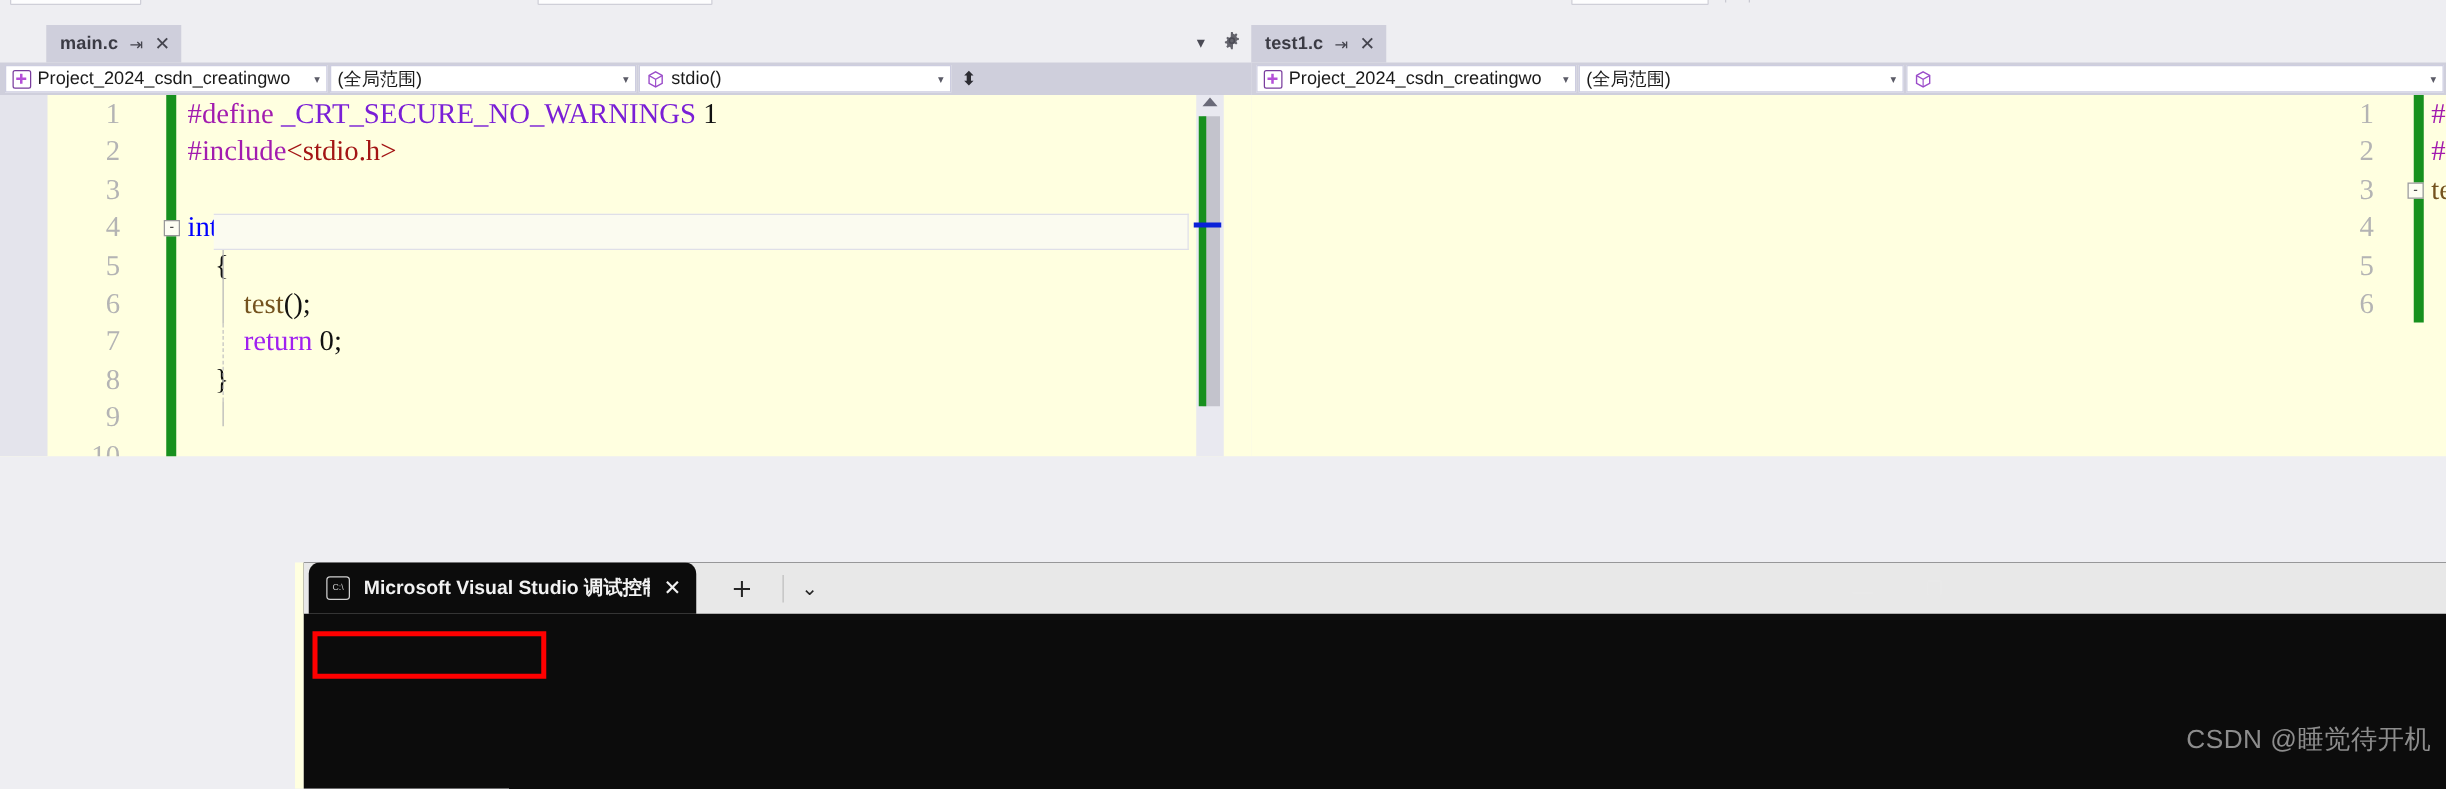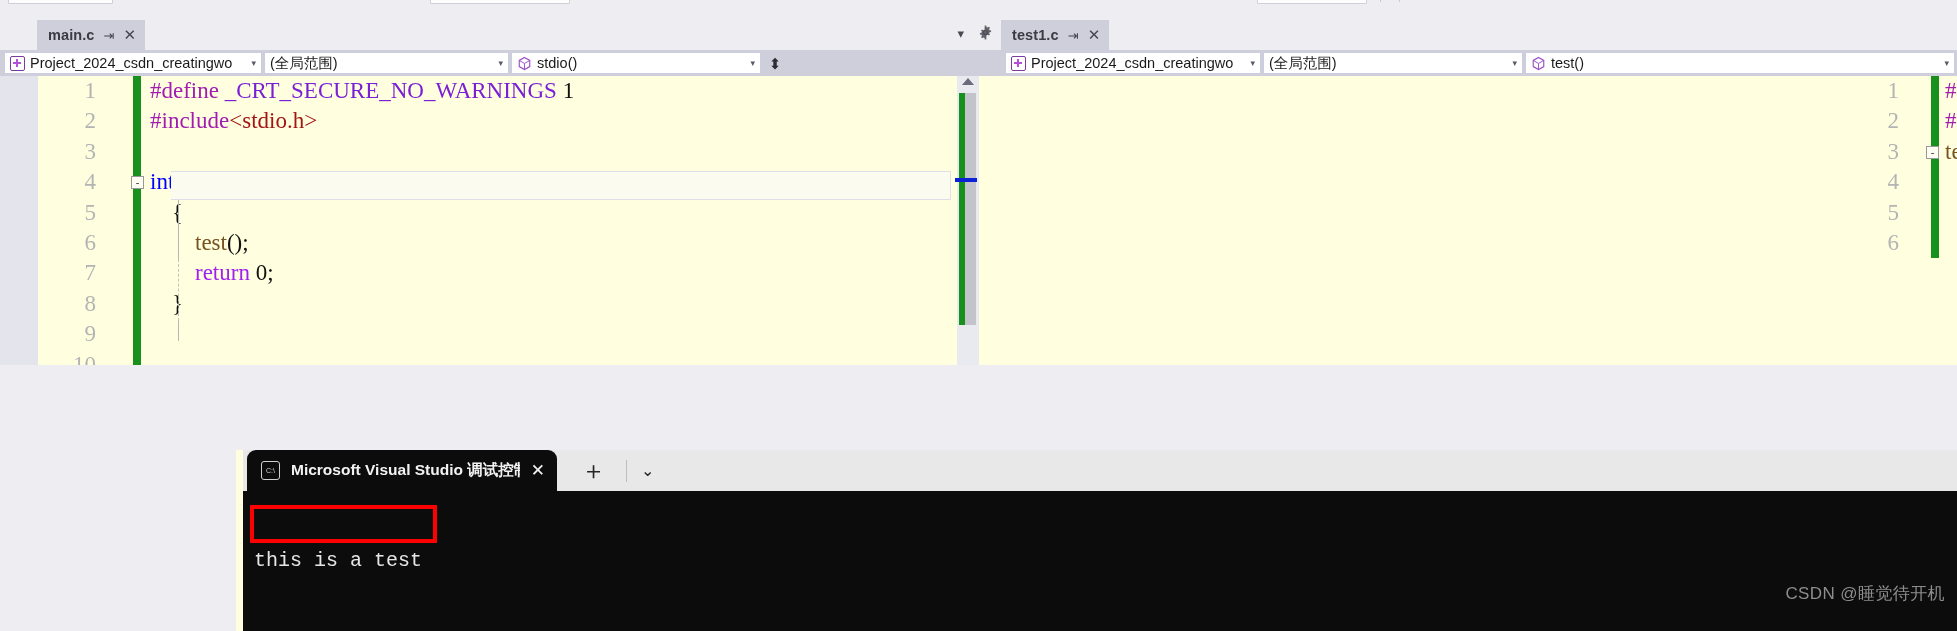--- a/index.html
+++ b/index.html
@@ -173,21 +173,21 @@
     padding: 9px 0 0 11px;
     white-space:pre;
   }
   .con-line { height:30px; line-height:30px; }
   .outline-red {
     position:absolute; left:250px; top:505px; width:187px; height:38px;
     border:4px solid #ff0000; pointer-events:none;
   }
   .watermark {
     position:absolute; right:12px; bottom:26px;
-    color:#8d8d8d; font-size:17px; font-family:"Liberation Sans", sans-serif;
+    color:#8d8d8d; font-size:21px; font-family:"Liberation Sans", sans-serif;
     letter-spacing:.4px;
   }
   
   .yellow-sliver { position:absolute; left:236px; top:450px; width:7px; height:181px; background:#ffffe0; }
 </style>
 </head>
 <body>
 
 <div id="root">
 
@@ -259,21 +259,20 @@
       <span class="lbl">(全局范围)</span>
       <span class="caret">▾</span>
     </div>
     <div class="combo" style="width:430px;">
       <span class="cbicon ic-method">
         <svg width="15" height="15" viewBox="0 0 16 16">
             <path fill="none" stroke="#9b4dca" stroke-width="1.2" d="M8 1.6 13.6 4.7v6.6L8 14.4 2.4 11.3V4.7z"></path>
             <path fill="none" stroke="#9b4dca" stroke-width="1" d="M2.5 4.8 8 7.9l5.5-3.1M8 7.9v6.4"></path>
           </svg>
       </span>
-      <span class="lbl">test()</span>
       <span class="caret">▾</span>
     </div>
   </div>
 
   <div class="pane left">
     <div class="gutter-blank"></div>
     <div class="linenums" id="ln-left">
         <div>1</div>
         <div>2</div>
         <div>3</div>
@@ -340,23 +339,17 @@
         <span class="cicon">C:\</span>
         <span class="title">Microsoft Visual Studio 调试控制台</span>
         <span class="tclose">✕</span>
       </div>
       <span class="con-newtab">＋</span>
       <span class="con-sep"></span>
       <span class="con-chev">⌄</span>
       <span class="win-min">—</span>
       <span class="win-max">❐</span>
     </div>
-    <div class="con-body">
-      <div class="con-line">this is a test</div>
-      <div class="con-line" style="height:16px"></div>
-      
-      
-    </div>
     <div class="watermark">CSDN @睡觉待开机</div>
   </div>
   <div class="outline-red"></div>
 
 </div>
 
 </body></html>

